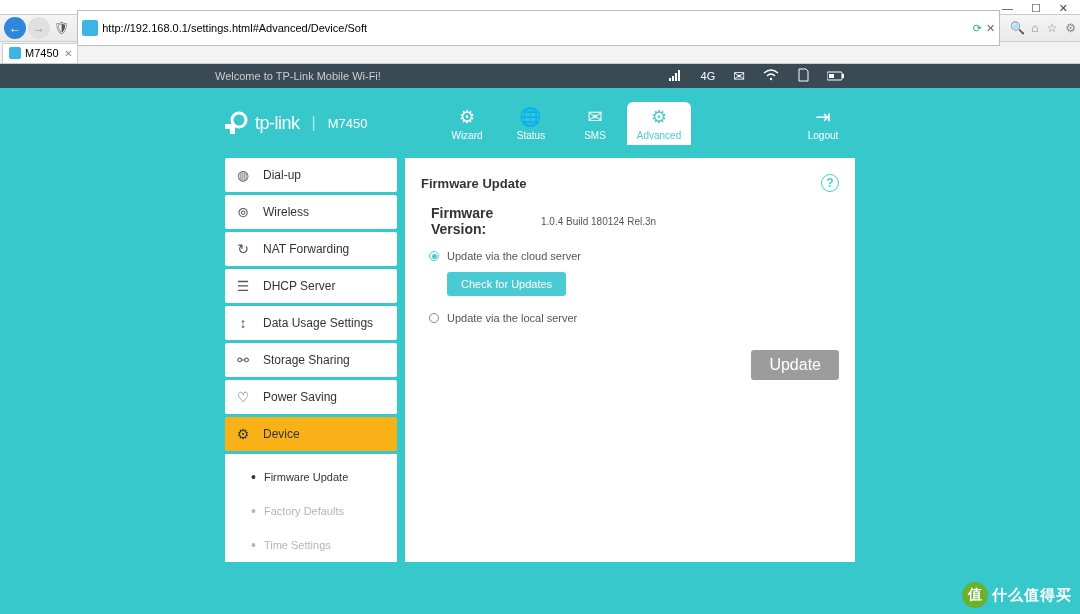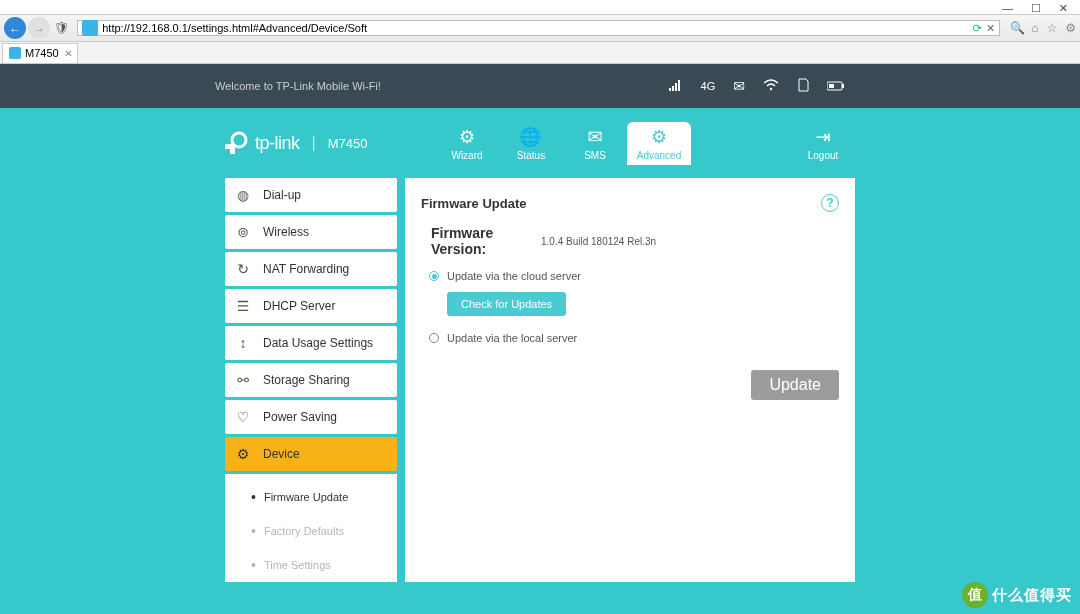--- a/index.html
+++ b/index.html
@@ -3,31 +3,31 @@
 <meta charset="utf-8">
 <style>
 * { box-sizing: border-box; margin: 0; padding: 0; font-family: Arial, sans-serif; }
 body { width: 1080px; height: 614px; background: #fff; overflow: hidden; position: relative; }
 .window-controls { position: absolute; top: 0; right: 0; height: 14px; display: flex; gap: 18px; padding: 2px 12px 0 0; }
 .window-controls span { font-size: 11px; color: #444; cursor: pointer; }
 .toolbar { height: 28px; background: linear-gradient(#f5f5f5,#e9e9e9); border-top: 1px solid #ccc; border-bottom: 1px solid #ccc; display: flex; align-items: center; padding: 0 4px; margin-top: 14px; gap: 2px; }
 .nav-btn { width: 22px; height: 22px; border-radius: 50%; display: flex; align-items: center; justify-content: center; font-size: 12px; }
 .nav-back { background: #2e87d9; color: #fff; }
 .nav-fwd { background: #e0e0e0; color: #999; }
-.addr-wrap { flex: 1; display: flex; align-items: center; background: #fff; border: 1px solid #bcbcbc; height: 16px; margin: 0 4px; }
+.addr-wrap { flex: 1; display: flex; align-items: center; background: #fff; border: 1px solid #bcbcbc; height: 36px; margin: 0 4px; }
 .addr-wrap .favicon { width: 16px; height: 16px; margin: 0 4px; background: #3cb4e6; border-radius: 2px; }
 .addr-wrap input { flex: 1; border: none; font-size: 11px; outline: none; }
 .addr-icons { display: flex; gap: 4px; padding: 0 4px; }
 .addr-icons span { font-size: 11px; color: #666; }
 .tab-bar { display: flex; align-items: center; background: #f3f3f3; border-bottom: 1px solid #ccc; height: 22px; padding-left: 2px; }
 .tab { display: flex; align-items: center; gap: 4px; background: #fff; border: 1px solid #ccc; border-bottom: none; padding: 2px 18px 2px 6px; font-size: 11px; height: 20px; position: relative; max-width: 200px; }
 .tab .favicon { width: 12px; height: 12px; background: #3cb4e6; border-radius: 2px; }
 .tab .close { position: absolute; right: 4px; color: #888; font-size: 10px; }
 .viewport { position: relative; width: 100%; height: calc(100% - 64px); background: #37c8cc; overflow: hidden; }
-.topbar { height: 44px; background: #3a4a54; color: #ccc; display: flex; align-items: center; justify-content: space-between; padding: 0 235px 0 215px; font-size: 11px; }
+.topbar { height: 24px; background: #3a4a54; color: #ccc; display: flex; align-items: center; justify-content: space-between; padding: 0 235px 0 215px; font-size: 11px; }
 .topbar-icons { display: flex; gap: 18px; align-items: center; color: #fff; }
 .topbar-icons span { font-size: 14px; }
 .content { width: 630px; margin: 0 auto; }
 .header { display: flex; align-items: center; height: 70px; }
 .logo { display: flex; align-items: center; color: #fff; gap: 6px; }
 .logo-mark { width: 24px; height: 24px; }
 .logo-text { font-size: 18px; font-weight: normal; letter-spacing: -0.5px; }
 .logo-sep { color: #fff; margin: 0 6px; opacity: 0.6; }
 .model { color: #fff; font-size: 13px; }
 .nav { display: flex; margin-left: auto; }

